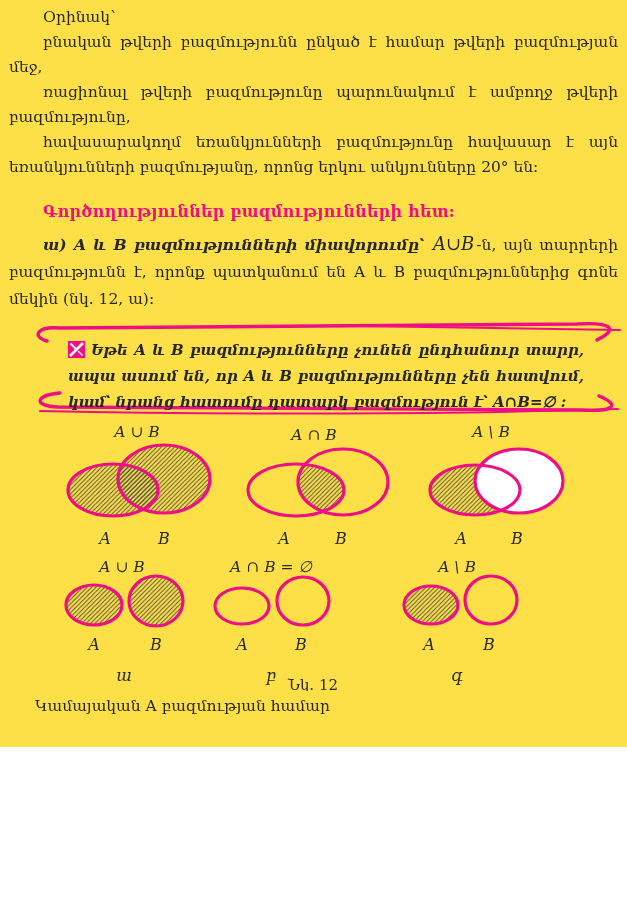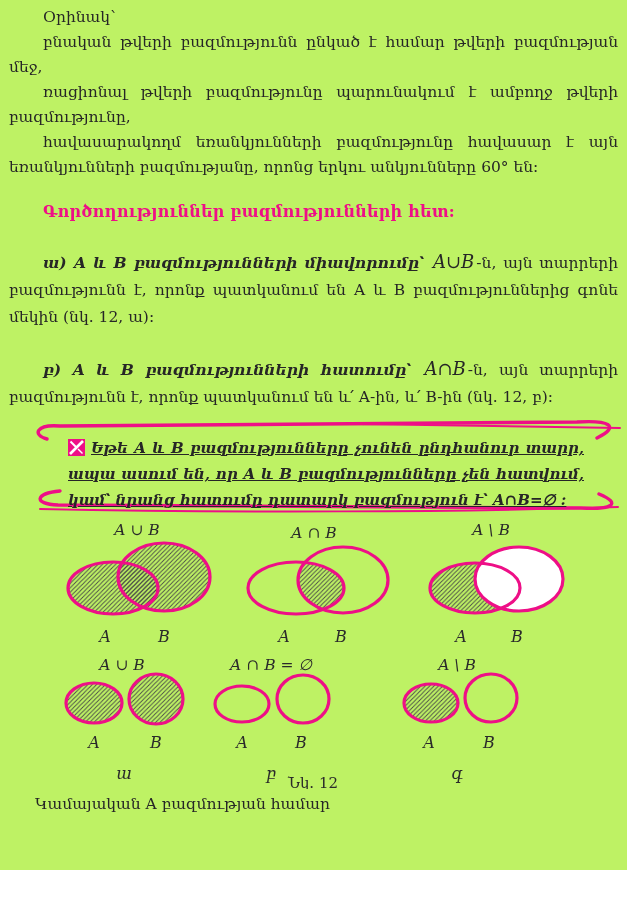--- a/index.html
+++ b/index.html
@@ -1,43 +1,43 @@
 <!DOCTYPE html>
 <html><head>
 <meta charset="utf-8">
 <style>
   :root { --accent:#ee0f87; --ink:#262626; --hatch:#474747; }
   html,body { margin:0; padding:0; background:#ffffff; }
   #page {
-    position:relative; width:627px; height:870px; overflow:hidden;
-    background:#bef264; color:var(--ink);
+    position:relative; width:627px; height:747px; overflow:hidden;
+    background:#fde047; color:var(--ink);
     font-family:"DejaVu Serif","Liberation Serif",serif;
     font-size:15.5px; line-height:25px;
   }
   .content { padding:5px 9px 0 9px; }
   p { margin:0; text-align:justify; }
   .indent { text-indent:34px; }
   .intro p { line-height:25px; }
   .heading {
     margin-top:19px; color:var(--accent); font-weight:bold;
     text-indent:34px; font-size:16px; letter-spacing:.2px;
   }
-  .item { margin-top:24px; line-height:27px; }
+  .item { margin-top:6px; line-height:27px; }
   .item .lead { font-weight:bold; font-style:italic; }
   .item .formula { font-style:italic; font-size:16.5px; padding:0 2px; }
   .item .op-big { font-size:18px; }
   
   .note { position:relative; }
   .note-frame { position:absolute; left:0; top:0; pointer-events:none; }
   .note-body {
     position:relative; font-weight:bold; font-style:italic;
     line-height:26px; font-size:15px; text-align:justify;
   }
   .note1 { margin:8px 0 0 21px; width:598px; height:94px; }
-  .note1 .note-body { padding:16px 44px 0 38px;text-decoration:underline; }
+  .note1 .note-body { padding:16px 44px 0 38px; }
   .note-icon { display:inline-block; vertical-align:-3px; margin-right:6px; }
   .nf-formula { font-style:italic; }
   
   .fig { display:block; margin-top:4px; }
   .fig text {
     font-family:"DejaVu Serif","Liberation Serif",serif;
     font-style:italic; font-size:16px; fill:#2a2a2a;
   }
   .fig .fig-title { font-size:15.5px; }
   .fig .fig-letter { font-size:16.5px; }
@@ -49,28 +49,27 @@
 </head>
 <body>
 
 <div id="page">
   <div class="content">
 
     <div class="intro">
       <p class="indent">Օրինակ՝</p>
       <p class="indent">բնական թվերի բազմությունն ընկած է համար թվերի բազմության մեջ,</p>
       <p class="indent">ռացիոնալ թվերի բազմությունը պարունակում է ամբողջ թվերի բազմությունը,</p>
-      <p class="indent">հավասարակողմ եռանկյունների բազմությունը հավասար է այն եռանկյունների բազմությանը, որոնց երկու անկյունները 60° են:</p>
+      <p class="indent">հավասարակողմ եռանկյունների բազմությունը հավասար է այն եռանկյունների բազմությանը, որոնց երկու անկյունները 20° են:</p>
     </div>
 
     <p class="heading">Գործողություններ բազմությունների հետ:</p>
 
     <p class="item indent"><span class="lead">ա) A և B բազմությունների միավորումը՝</span> <span class="formula op-big">A∪B</span><span>-ն, այն տարրերի բազմությունն է, որոնք պատկանում են A և B բազմություններից գոնե մեկին (նկ. 12, ա):</span></p>
 
-    <p class="item indent"><span class="lead">բ) A և B բազմությունների հատումը՝</span> <span class="formula op-big">A∩B</span><span>-ն, այն տարրերի բազմությունն է, որոնք պատկանում են և՛ A-ին, և՛ B-ին (նկ. 12, բ):</span></p>
 
     <div class="note note1">
       <svg class="note-frame" width="598" height="94" viewBox="0 0 598 94">
         <path class="swoosh" stroke-width="3.4" d="M17,20 C2,16 6,5 30,7 L547,3 C579,1 591,7 567,19"></path>
         <path class="swoosh" stroke-width="2" d="M330,5 L590,9"></path>
         <path class="swoosh" stroke-width="3.4" d="M30,72 C6,74 2,85 28,86 L551,89 C581,91 593,85 569,75"></path>
         <path class="swoosh" stroke-width="2" d="M10,90 C200,94 430,93 588,88"></path>
       </svg>
       <div class="note-body">
         <svg class="note-icon" width="17" height="17" viewBox="0 0 17 17">

